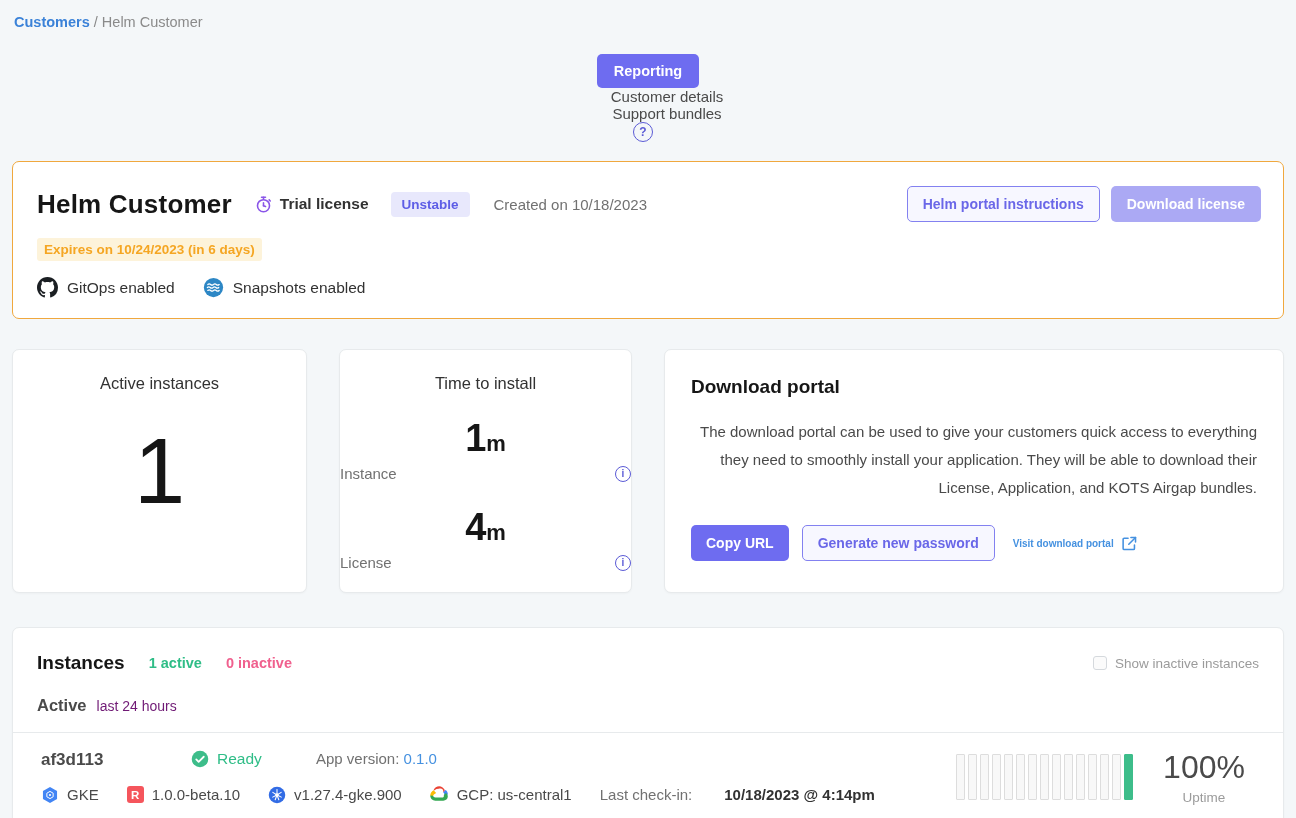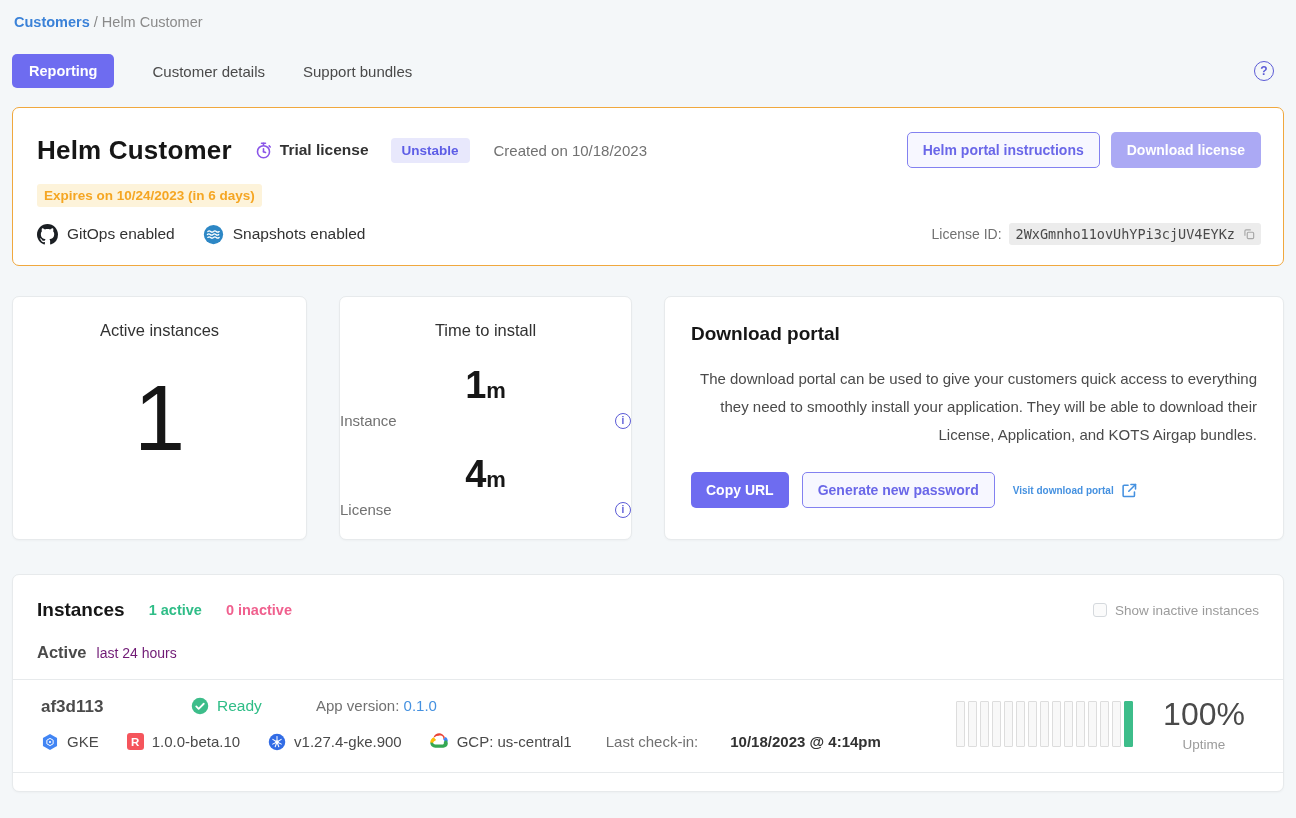--- a/index.html
+++ b/index.html
@@ -11,21 +11,21 @@
     font-size:15px;
   }
   .page { padding:12px 12px 0 12px; }
 
   
   .breadcrumb { padding:2px 2px; font-size:14.5px; }
   .breadcrumb a { color:#3b82d8; font-weight:600; text-decoration:none; cursor:pointer; }
   .breadcrumb .crumb-rest { color:#8a8a8a; font-weight:400; }
 
   
-  .tabs-row { display:flex; align-items:center; margin-top:22px; }
+  .tabs-row { display:flex; align-items:center; margin-top:22px;flex-direction:column; }
   .tab-active {
     background:#6e6cf0; color:#fff; font-weight:700; font-size:14.5px;
     padding:9px 17px; border-radius:5px; cursor:pointer; border:none;
   }
   .tab { color:#4a4a4a; font-size:15px; margin-left:38px; cursor:pointer; }
   .tabs-spacer { flex:1; }
   .help-circle {
     width:20px; height:20px; border:1.4px solid #5b5bd6; border-radius:50%;
     color:#5b5bd6; font-size:12px; font-weight:700; display:flex;
     align-items:center; justify-content:center; cursor:pointer; margin-right:10px;
@@ -200,32 +200,20 @@
             <circle cx="12" cy="12" r="11" fill="#2d87c5"></circle>
             <g stroke="#fff" stroke-width="1.4" fill="none" stroke-linecap="round">
               <path d="M5.5 8.6q1.6-1.5 3.2 0t3.3 0q1.6-1.5 3.2 0t3.3 0"></path>
               <path d="M5 12q1.6-1.5 3.2 0t3.3 0q1.6-1.5 3.2 0t3.3 0"></path>
               <path d="M5.5 15.4q1.6-1.5 3.2 0t3.3 0q1.6-1.5 3.2 0t3.3 0"></path>
             </g>
           </svg>
         </span>
         <span>Snapshots enabled</span>
       </span>
-      <span class="license-id-wrap">
-        <span class="license-id-label">License ID:</span>
-        <span class="license-id-pill">
-          <span>2WxGmnho11ovUhYPi3cjUV4EYKz</span>
-          <span class="copy-icon">
-            <svg width="14" height="14" viewBox="0 0 24 24" fill="none" stroke="#a7a7a7" stroke-width="2">
-              <rect x="9" y="9" width="11" height="11" rx="2"></rect>
-              <path d="M5 15V7a2 2 0 0 1 2-2h8"></path>
-            </svg>
-          </span>
-        </span>
-      </span>
     </div>
   </div>
 
   <div class="cards-row">
 
     <div class="card card-active">
       <div class="card-heading">Active instances</div>
       <div class="big-number">1</div>
     </div>
 
@@ -342,21 +330,21 @@
             <span>
               <svg width="19" height="19" viewBox="0 0 24 24">
                 <path d="M16.6 9.2l2-2 .1-.8C15-1 6.7.7 4.5 6.6l.7.2 3-1.8 2.8-.3c1.7-.8 3.8-.5 5.6 1.5z" fill="#ea4335"></path>
                 <path d="M19.7 6.4l-3.1 2.8c1.2 1 1.9 2.6 1.6 4.3l2.8.3 1.5-2.3c0-1.9-1-3.8-2.8-5.1z" fill="#4285f4"></path>
                 <path d="M4.5 6.6C2 7.8.3 10.4.3 13.3l3.5 2.4s-.4-3 2-4.4c1-.6 2-1.3 2-1.3z" fill="#fbbc05"></path>
                 <path d="M.3 13.3c0 3.6 2.9 6.5 6.5 6.5h10c3 0 5.7-2.3 5.7-5.3 0-1.8-.9-3.3-2.3-4.3l-2.8 2.3c.7 1.6-.3 3.3-2.1 3.3H6.8c-1.5 0-2.7-1.1-3-2.1z" fill="#34a853"></path>
               </svg>
             </span>
             <span>GCP: us-central1</span>
           </span>
-          <span class="meta-item" style="margin-left:6px;gap:24px;">
+          <span class="meta-item" style="gap:24px;">
             <span class="checkin-label">Last check-in:</span>
             <span class="checkin-value">10/18/2023 @ 4:14pm</span>
           </span>
         </div>
       </div>
       <div class="uptime-wrap">
         <div class="ubars">
             <div class="ubar"></div>
             <div class="ubar"></div>
             <div class="ubar"></div>

